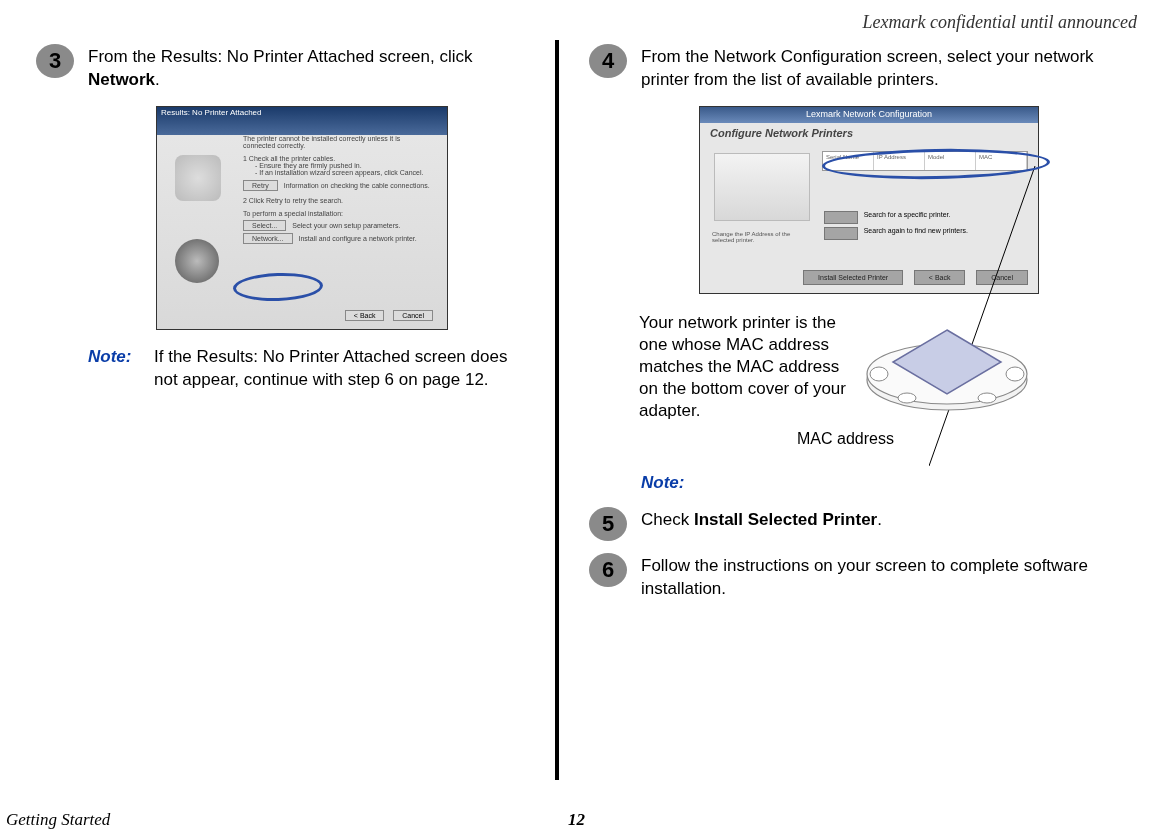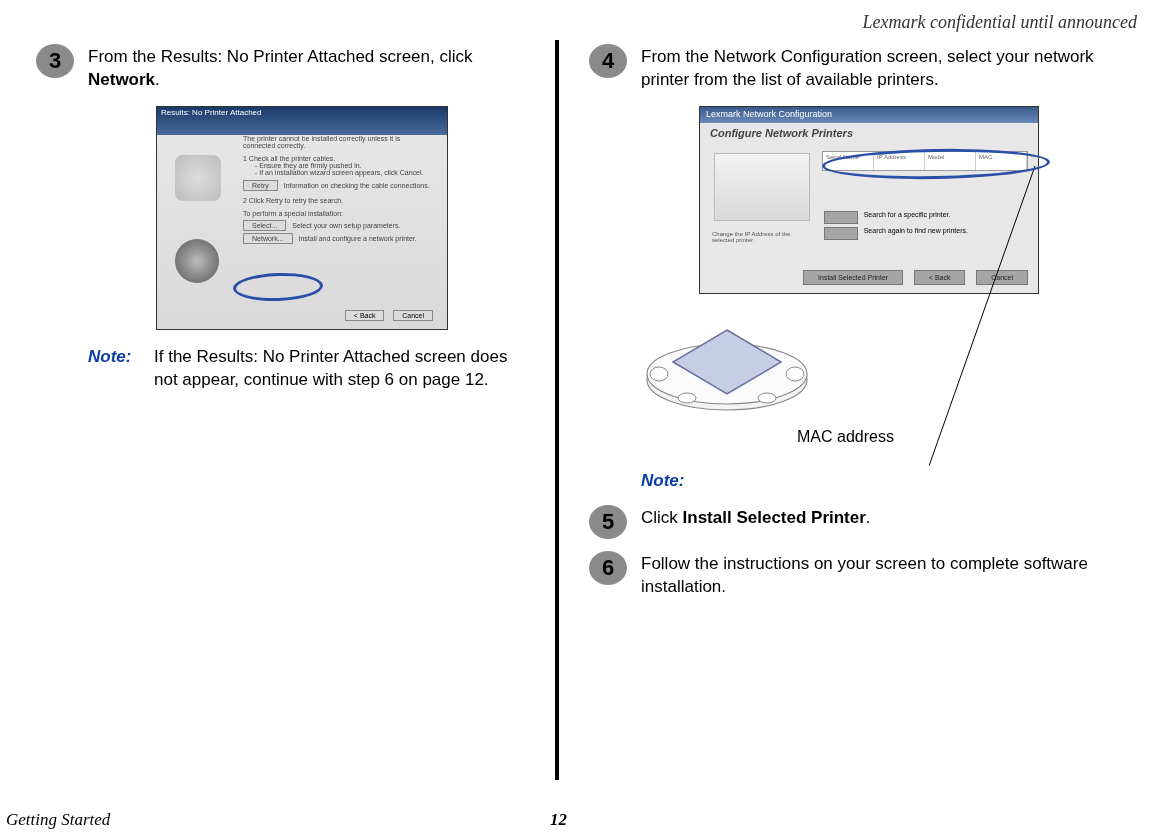--- a/index.html
+++ b/index.html
@@ -167,20 +167,21 @@
     background: #e7e7e7;
     position: relative;
   }
   .ss2-title {
     background: linear-gradient(#3a5a8a,#6a8aba);
     height: 16px;
     font-size: 9px;
     color: #fff;
     padding: 2px 6px;
     box-sizing: border-box;
+    text-align: center;
   }
   .ss2-head {
     font-size: 11px;
     font-weight: bold;
     font-style: italic;
     color: #444;
     padding: 4px 10px 2px;
   }
   .ss2-table {
     position: absolute;
@@ -284,21 +285,21 @@
     position: absolute;
     pointer-events: none;
   }
 
   .footer {
     position: absolute;
     bottom: 6px;
     left: 0;
     width: 100%;
     box-sizing: border-box;
-    padding: 0 24px 0 6px;
+    padding: 0 6px 0 6px;
     display: flex;
     justify-content: space-between;
     font-family: Georgia, 'Times New Roman', serif;
   }
   .footer-left { font-style: italic; font-size: 17px; }
   .footer-page { font-style: italic; font-weight: bold; font-size: 17px; margin-right: 560px;}
 </style>
 </head>
 <body>
 
@@ -385,20 +386,21 @@
         </div>
         <div class="ss2-ellipse"></div>
       </div>
 
       <svg class="leader-line" style="left:290px; top:60px; width:160px; height:310px;">
         <line x1="106" y1="0" x2="0" y2="300" stroke="#000" stroke-width="1"></line>
       </svg>
     </div>
 
     <div class="mac-row">
+      <div class="mac-text">Your network printer is the one whose MAC address matches the MAC address on the bottom cover of your adapter.</div>
       <div class="adapter">
         <svg viewBox="0 0 176 108">
 
           <ellipse cx="88" cy="68" rx="80" ry="30" fill="#f3f3f3" stroke="#888" stroke-width="1.2"></ellipse>
           <ellipse cx="88" cy="62" rx="80" ry="30" fill="#fafafa" stroke="#888" stroke-width="1.2"></ellipse>
           <ellipse cx="20" cy="62" rx="9" ry="7" fill="#fff" stroke="#888"></ellipse>
           <ellipse cx="156" cy="62" rx="9" ry="7" fill="#fff" stroke="#888"></ellipse>
           <ellipse cx="48" cy="86" rx="9" ry="5" fill="#fff" stroke="#888"></ellipse>
           <ellipse cx="128" cy="86" rx="9" ry="5" fill="#fff" stroke="#888"></ellipse>
 
@@ -409,21 +411,21 @@
 
     <div class="mac-label">MAC address</div>
 
     <div class="note-block">
       <div class="note-label">Note:</div>
     </div>
 
     <div class="step">
       <div class="step-num">5</div>
       <div class="step-text">
-        <span>Click </span><span class="b">Install Selected Printer</span><span>.</span>
+        <span>Check </span><span class="b">Install Selected Printer</span><span>.</span>
       </div>
     </div>
 
     <div class="step">
       <div class="step-num">6</div>
       <div class="step-text">Follow the instructions on your screen to complete software installation.</div>
     </div>
 
   </div>
 </div>

